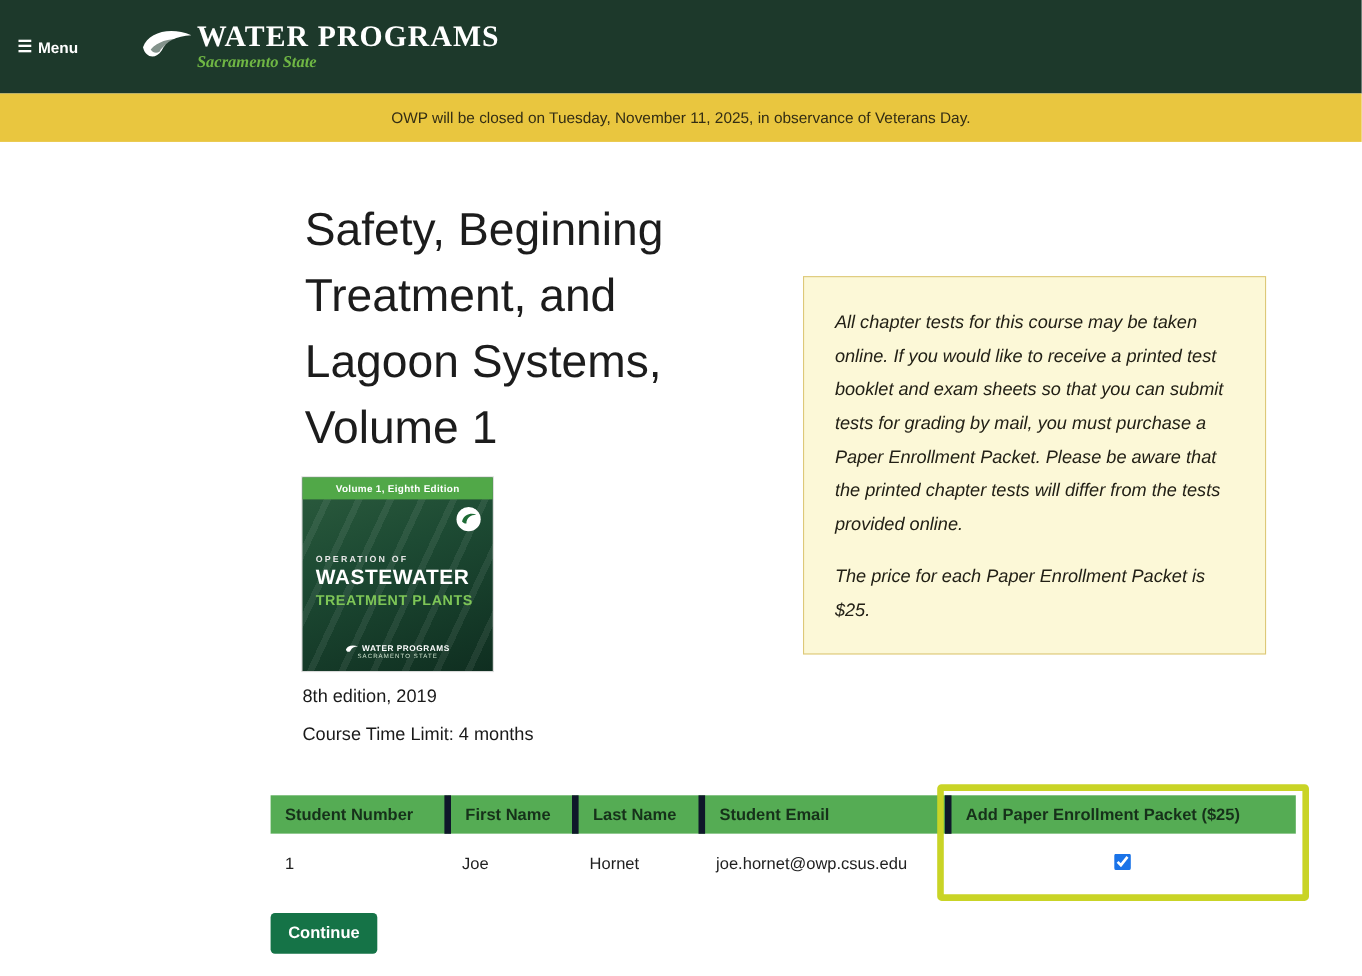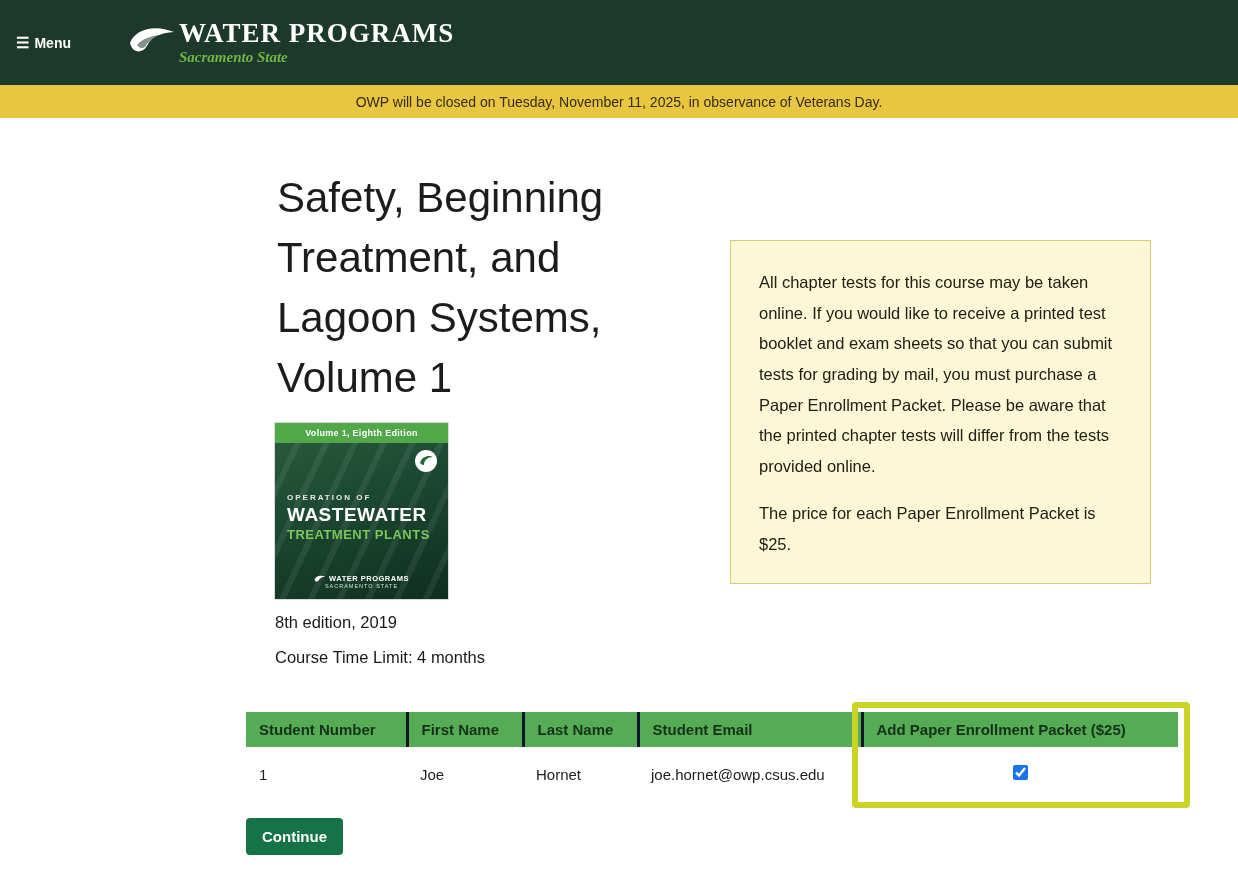--- a/index.html
+++ b/index.html
@@ -54,21 +54,21 @@
     font-family:"Liberation Serif", serif;
     font-style:italic;
     font-weight:700;
     font-size:15px;
     color:#6fb644;
     margin-top:0px;
   }
 
   
   .alert-banner {
-    height:33px;
+    height:44px;
     background:#e9c63f;
     display:flex;
     align-items:center;
     justify-content:center;
     font-size:14px;
     color:#332d14;
   }
 
   
   .main { position:relative; padding:50px 0 40px 246px; }
@@ -145,38 +145,39 @@
     top:122px;
     width:421px;
     background:#fcf8d7;
     border:1px solid #ddc878;
     padding:26px 28px 24px 28px;
   }
   .info-box p {
     font-size:16.5px;
     line-height:1.86;
     color:#222016;
+    font-style:italic;
   }
   .info-box p + p { margin-top:16px; }
 
   
   .table-wrap { position:relative; margin-top:45px; width:932px; }
   table.students {
     border-collapse:collapse;
     table-layout:fixed;
     width:932px;
   }
   table.students th {
     background:#55ac54;
     color:#16311a;
     font-size:15px;
     font-weight:700;
     text-align:left;
     padding:9px 13px;
-    border-right:3px solid #0f172a;
+    border-right:6px solid #0f172a;
   }
   table.students th:last-child { border-right:none; }
   table.students td {
     font-size:15px;
     color:#212121;
     padding:18px 13px;
     background:#ffffff;
   }
   td.checkbox-cell { text-align:center; }
   input.packet-checkbox {

